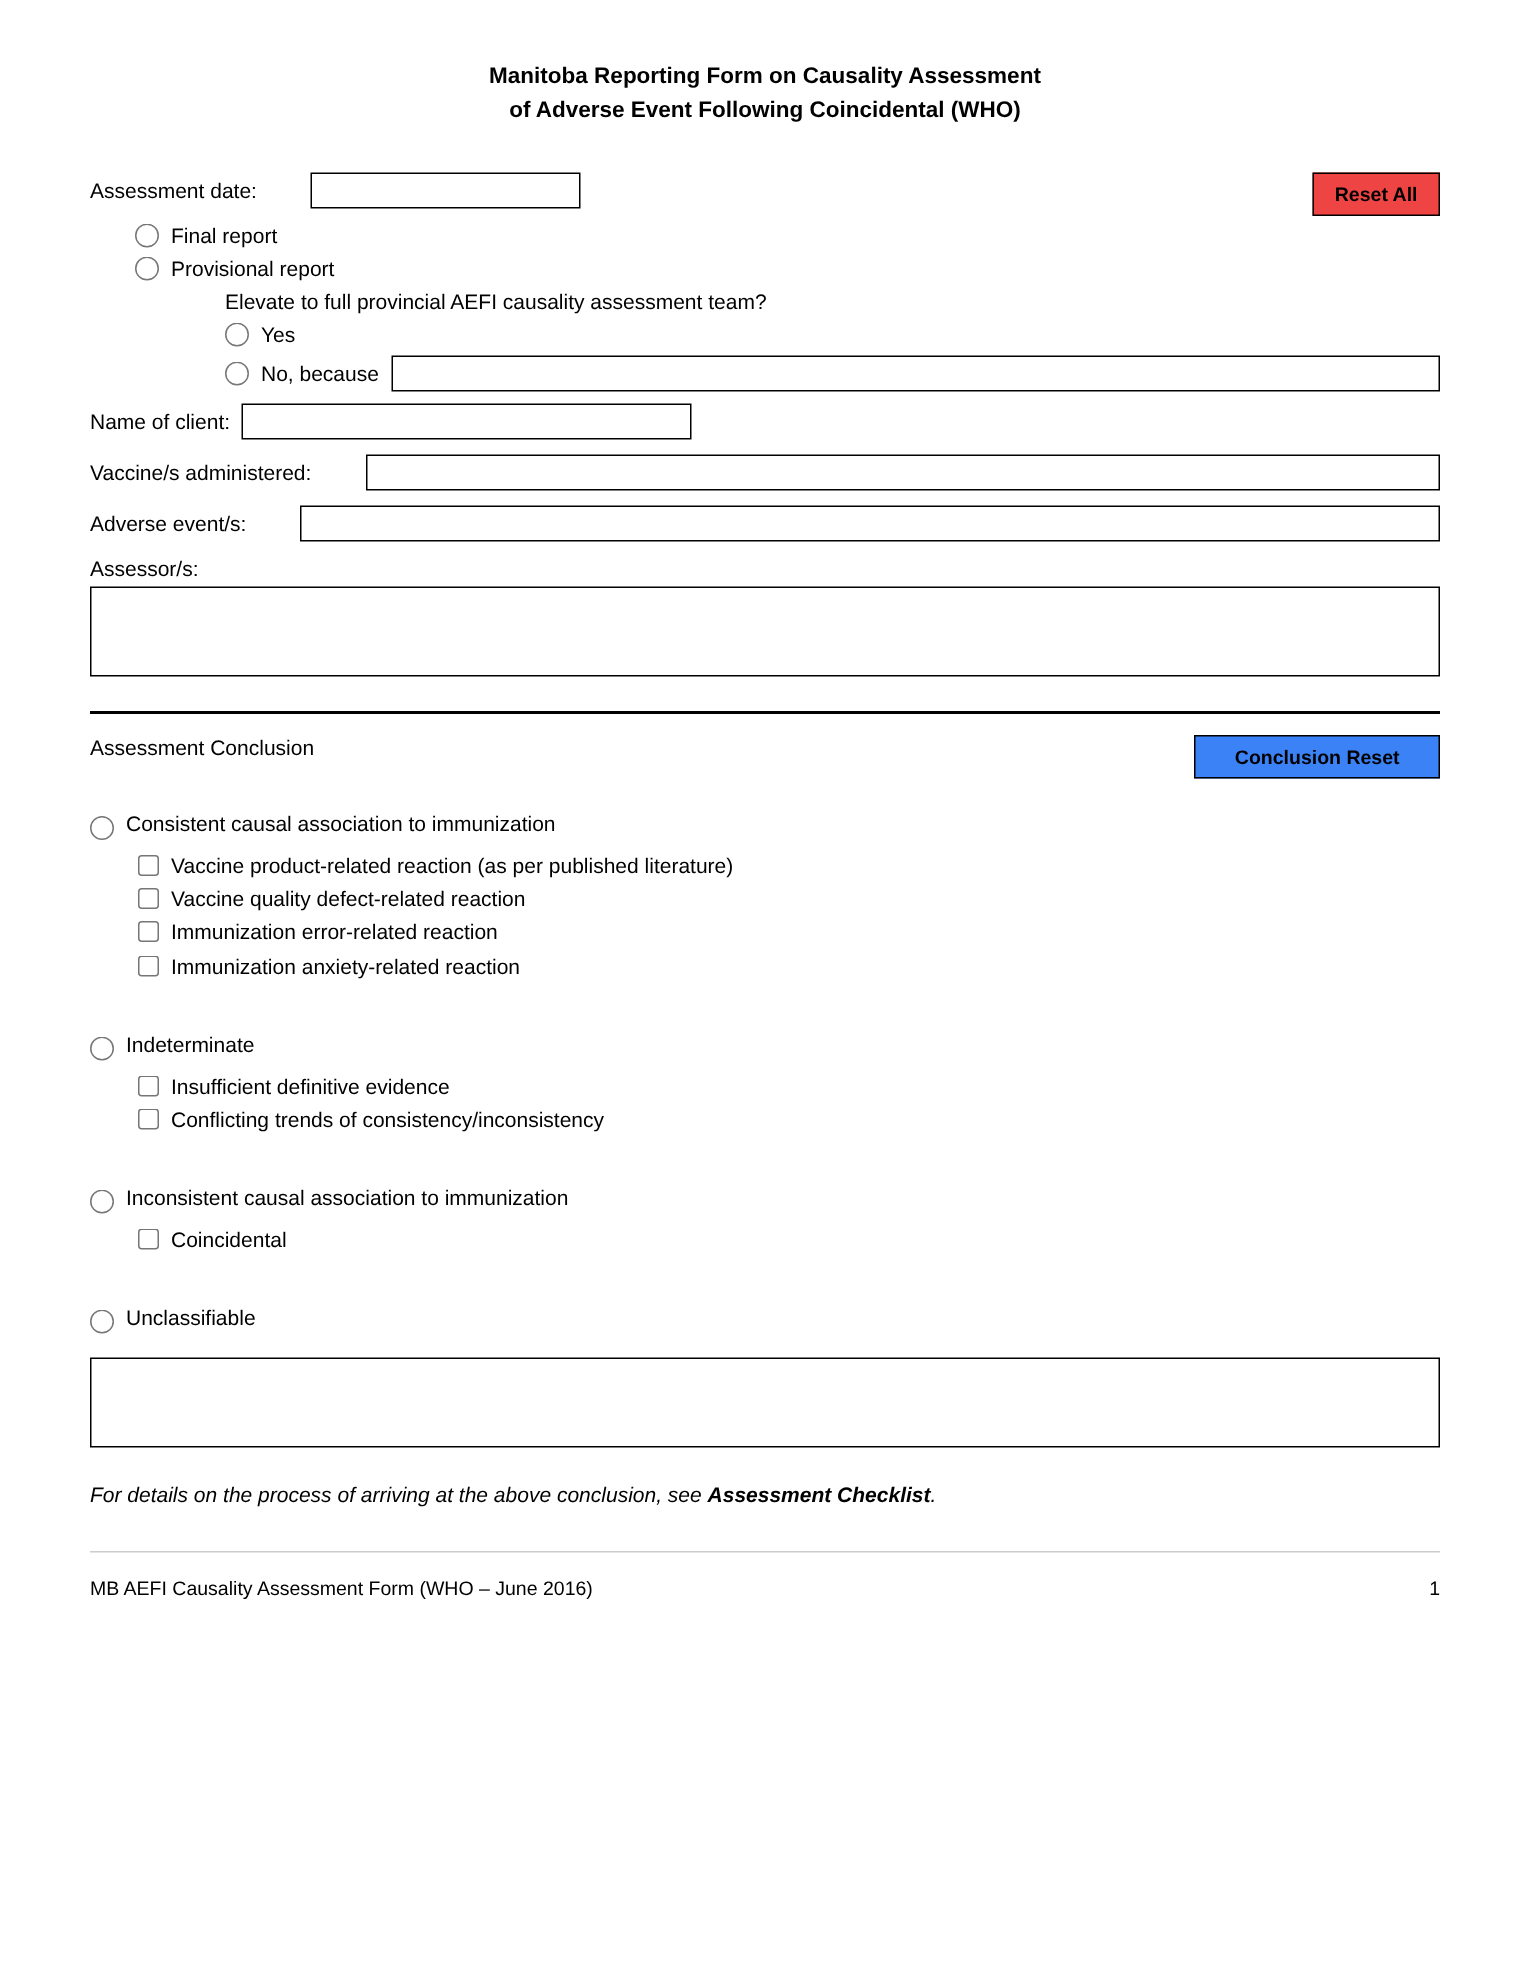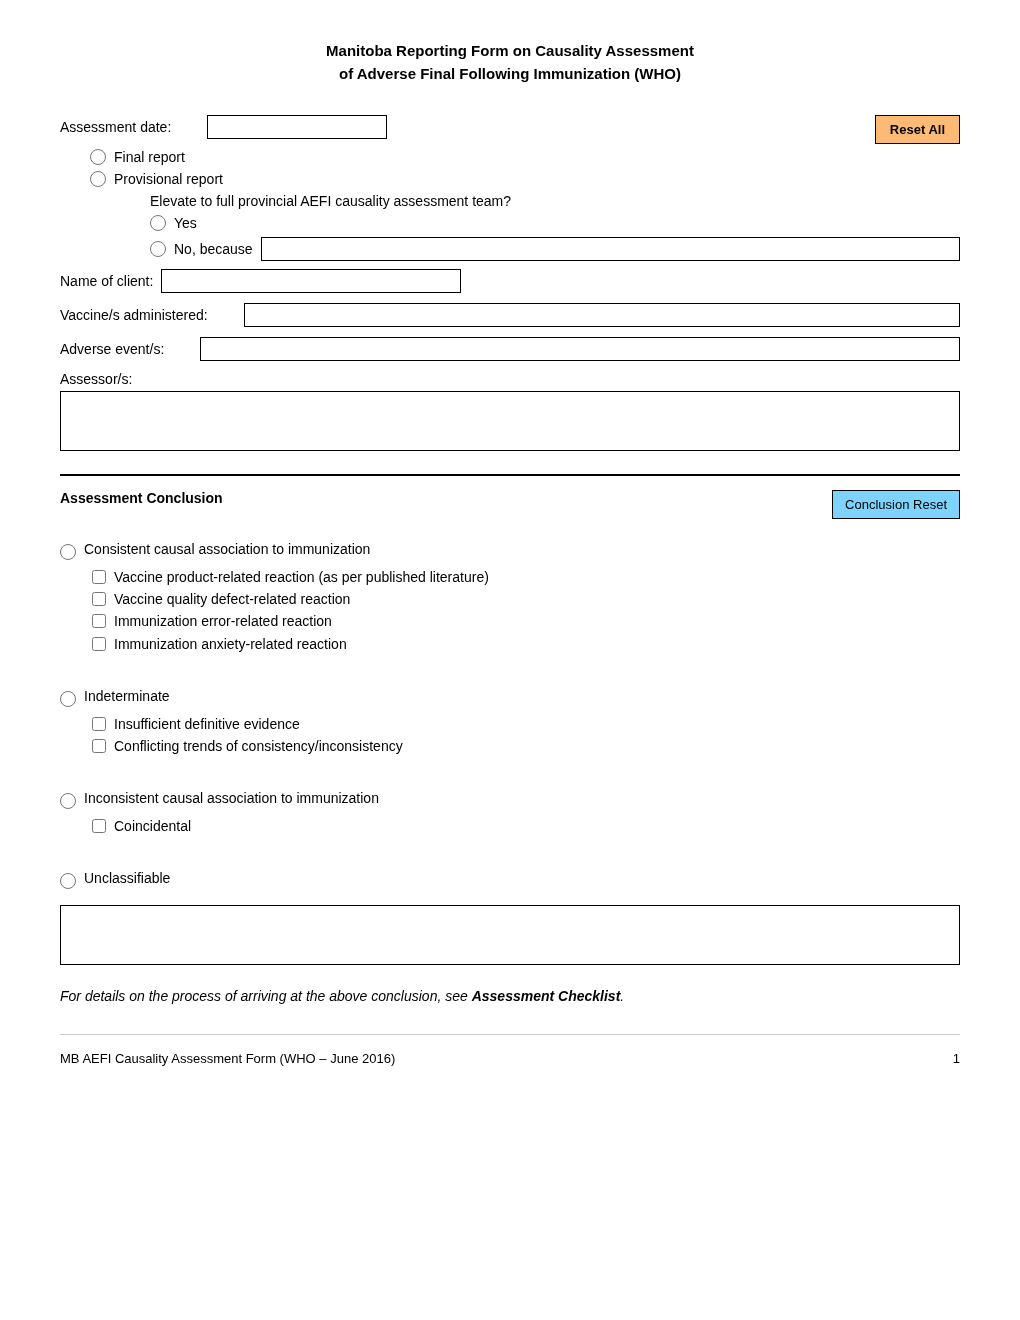--- a/index.html
+++ b/index.html
@@ -21,21 +21,21 @@
     }
     .top-section {
       position: relative;
       margin-bottom: 20px;
     }
     .reset-all-btn {
       position: absolute;
       top: 0;
       right: 0;
       border: 1px solid #000;
-      background: #fdba74;
+      background: #ef4444;
       padding: 6px 14px;
       font-weight: bold;
       font-size: 13px;
       cursor: pointer;
     }
     .form-row {
       display: flex;
       align-items: center;
       margin-bottom: 10px;
       gap: 28px;
@@ -103,28 +103,28 @@
       margin: 20px 0 14px 0;
     }
     .conclusion-section {
       position: relative;
     }
     .conclusion-reset-btn {
       position: absolute;
       top: 0;
       right: 0;
       border: 1px solid #000;
-      background: #7dd3fc;
-      padding: 6px 12px;
+      background: #3b82f6;
+      padding: 6px 26px;
+      font-weight: bold;
+      font-size: 13px;
+      cursor: pointer;
+    }
+    .section-heading {
       font-weight: normal;
-      font-size: 13px;
-      cursor: pointer;
-    }
-    .section-heading {
-      font-weight: bold;
       font-size: 14px;
       margin-bottom: 12px;
     }
     .conclusion-options {
       margin-left: 0;
     }
     .conclusion-radio-row {
       display: flex;
       align-items: flex-start;
       margin-bottom: 8px;
@@ -190,21 +190,21 @@
     .assessors-label {
       font-size: 14px;
       margin-bottom: 2px;
     }
   </style>
 </head>
 <body>
 
 <div class="page-title">
   <div>Manitoba Reporting Form on Causality Assessment</div>
-  <div>of Adverse Final Following Immunization (WHO)</div>
+  <div>of Adverse Event Following Coincidental (WHO)</div>
 </div>
 
 <div class="top-section">
 
   <button class="reset-all-btn">Reset All</button>
 
   <div class="form-row">
     <span class="form-label">Assessment date:</span>
     <input type="text" class="form-input" style="width: 180px;">
   </div>

